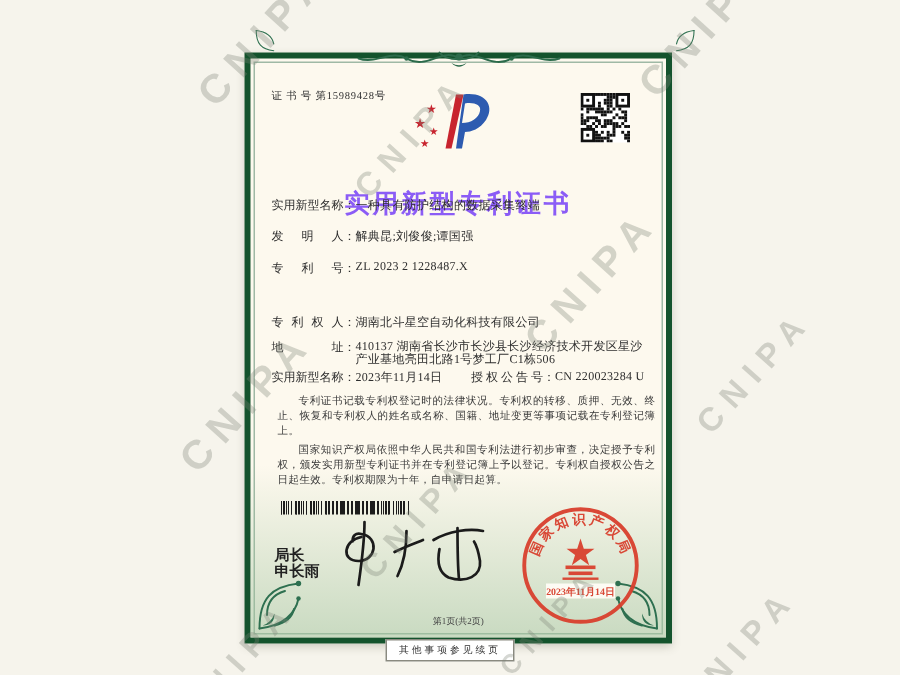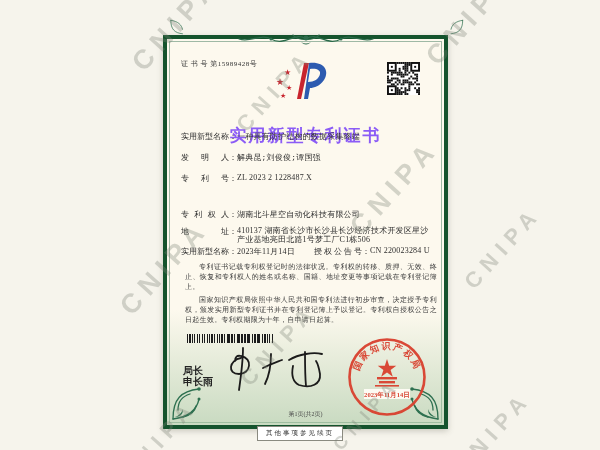--- a/index.html
+++ b/index.html
@@ -272,21 +272,21 @@
         <rect x="20" y="32" width="2" height="2"></rect>
         <rect x="32" y="32" width="2" height="2"></rect>
       </g>
   </svg>
 
   <div class="cert-title">实用新型专利证书</div>
 
   <div class="row" style="top:92px;">
     <span class="lab">实用新型名称</span><span class="colon">：</span><span class="val">一种具有防护结构的数据采集终端</span>
   </div>
-  <div class="row" style="top:113px;font-family:Liberation Mono, monospace;">
+  <div class="row" style="top:113px;">
     <span class="lab">发明人</span><span class="colon">：</span><span class="val">解典昆;刘俊俊;谭国强</span>
   </div>
   <div class="row" style="top:134px;">
     <span class="lab">专利号</span><span class="colon">：</span><span class="val">ZL 2023 2 1228487.X</span>
   </div>
   <div class="row" style="top:170px;">
     <span class="lab">专利权人</span><span class="colon">：</span><span class="val">湖南北斗星空自动化科技有限公司</span>
   </div>
   <div class="row" style="top:187px;">
     <span class="lab">地址</span><span class="colon">：</span><span class="val wrap">410137 湖南省长沙市长沙县长沙经济技术开发区星沙产业基地亮田北路1号梦工厂C1栋506</span>

